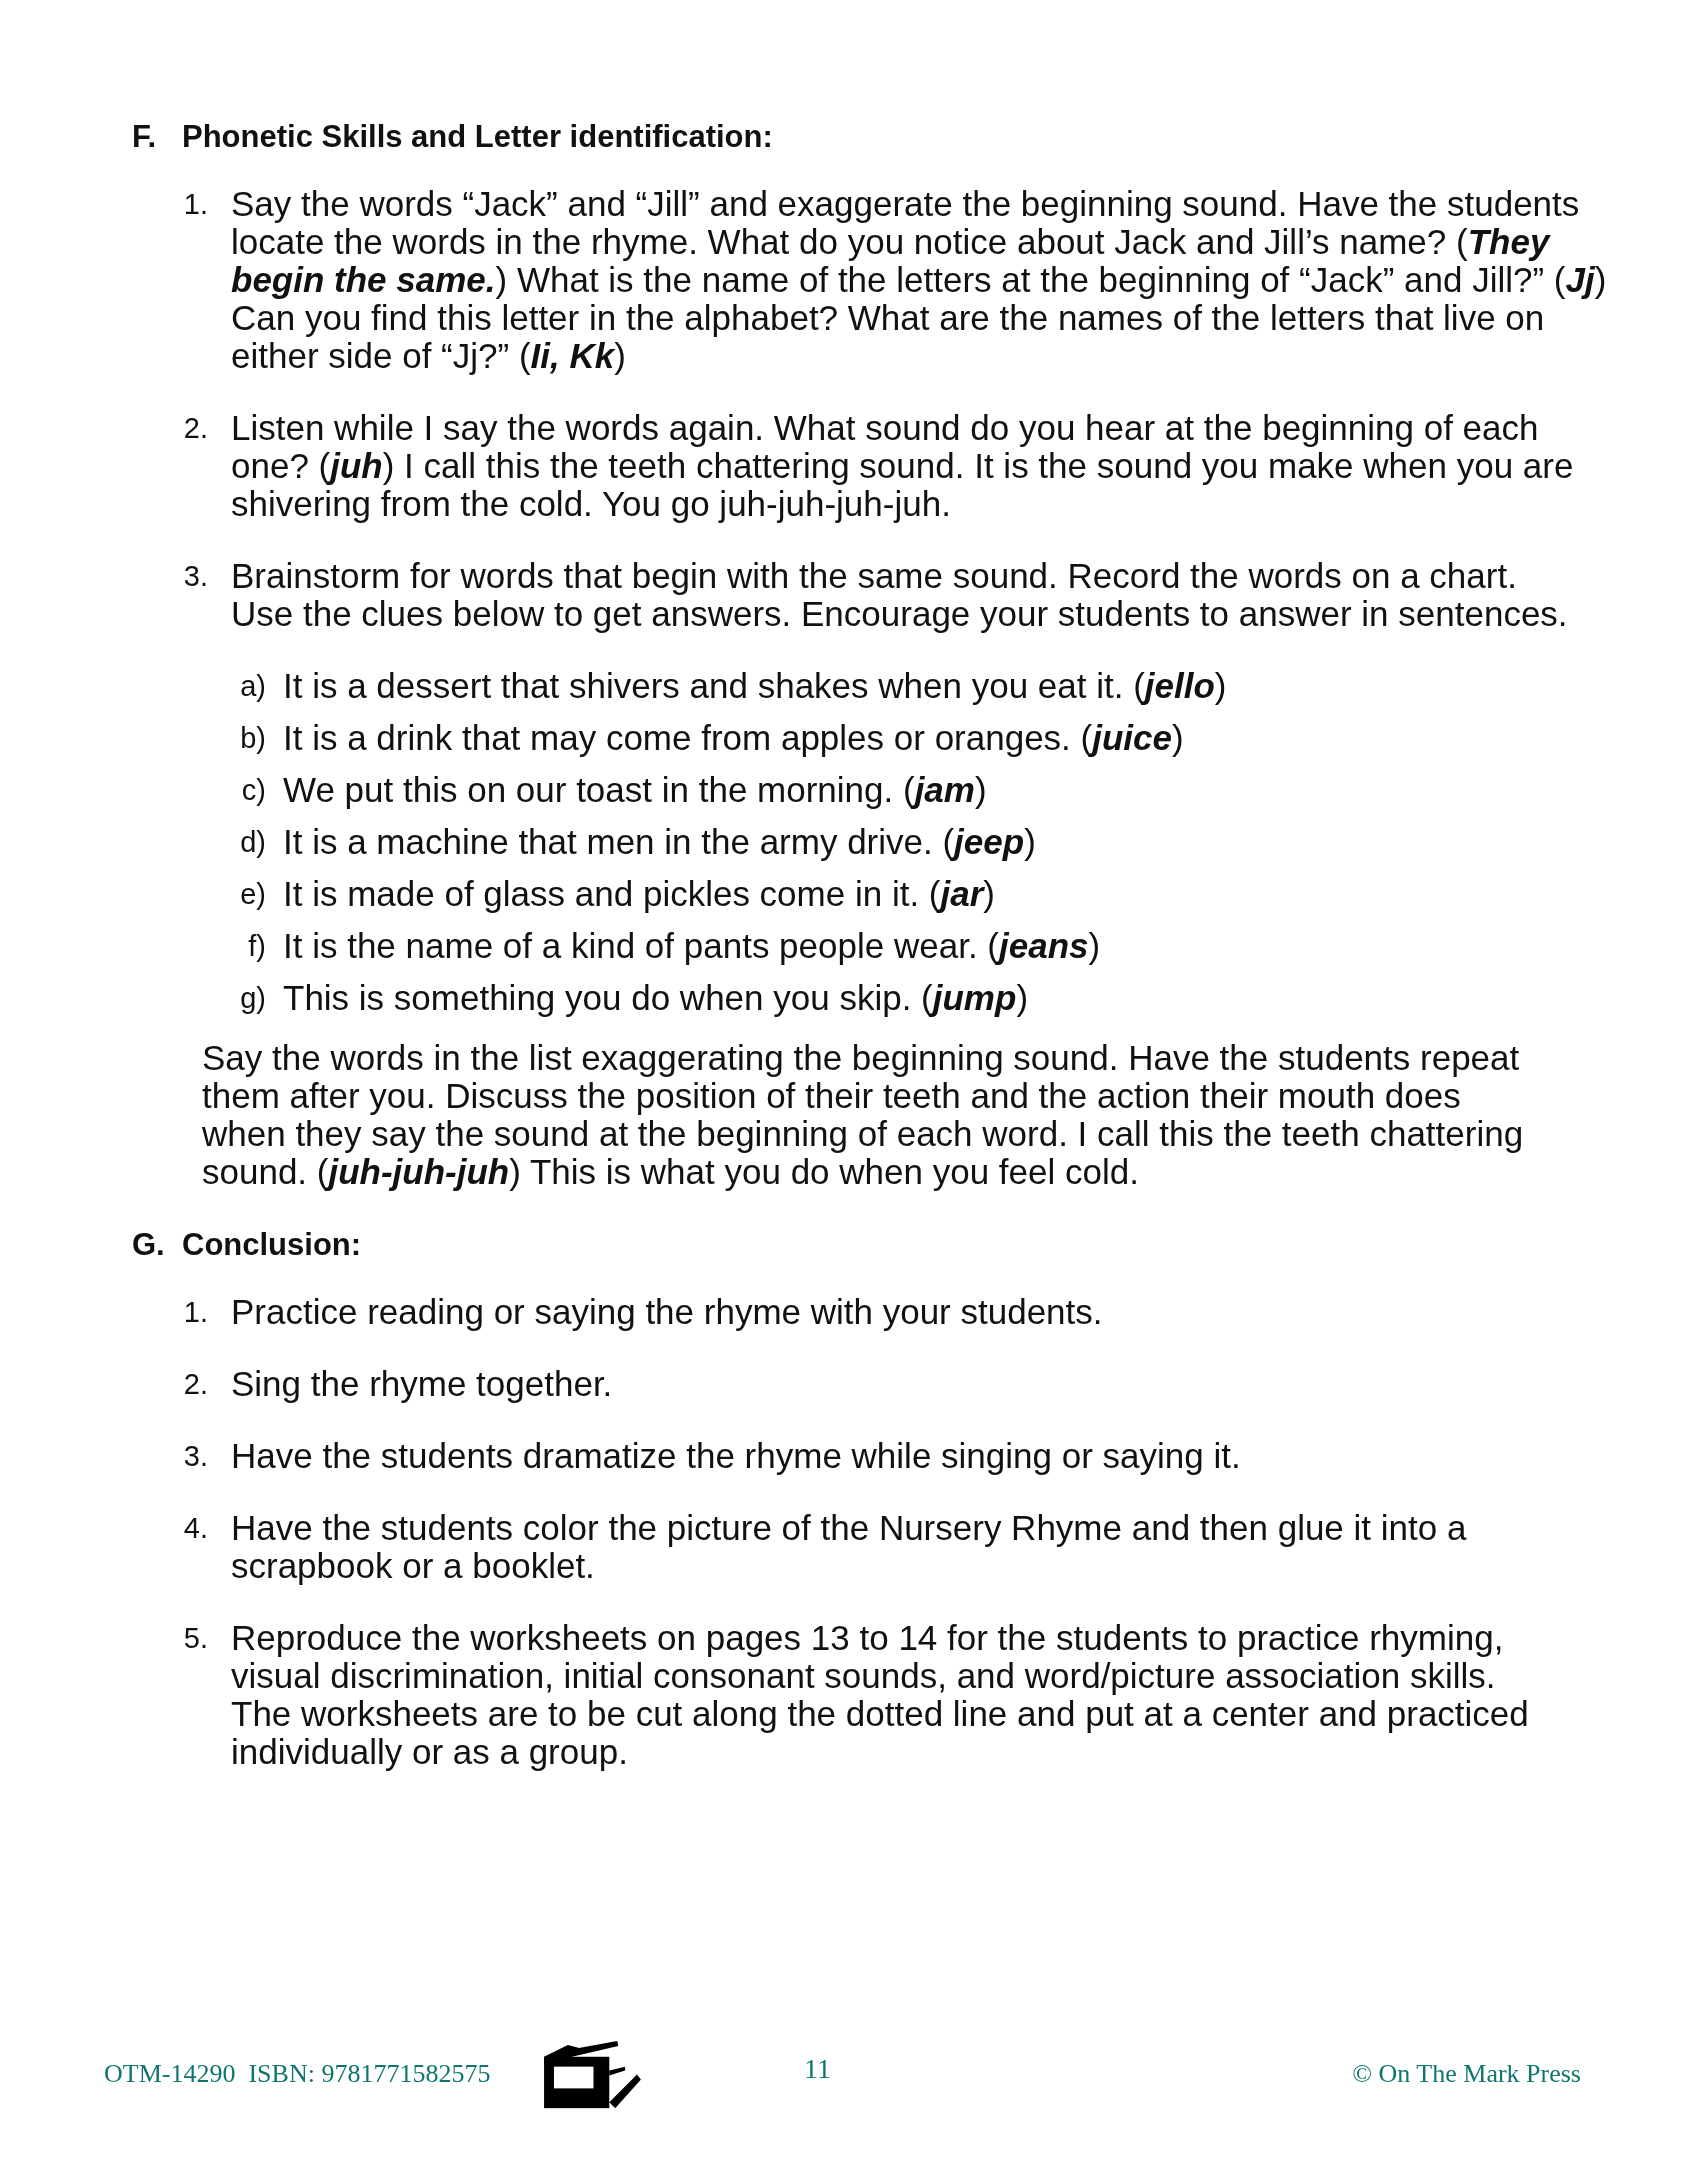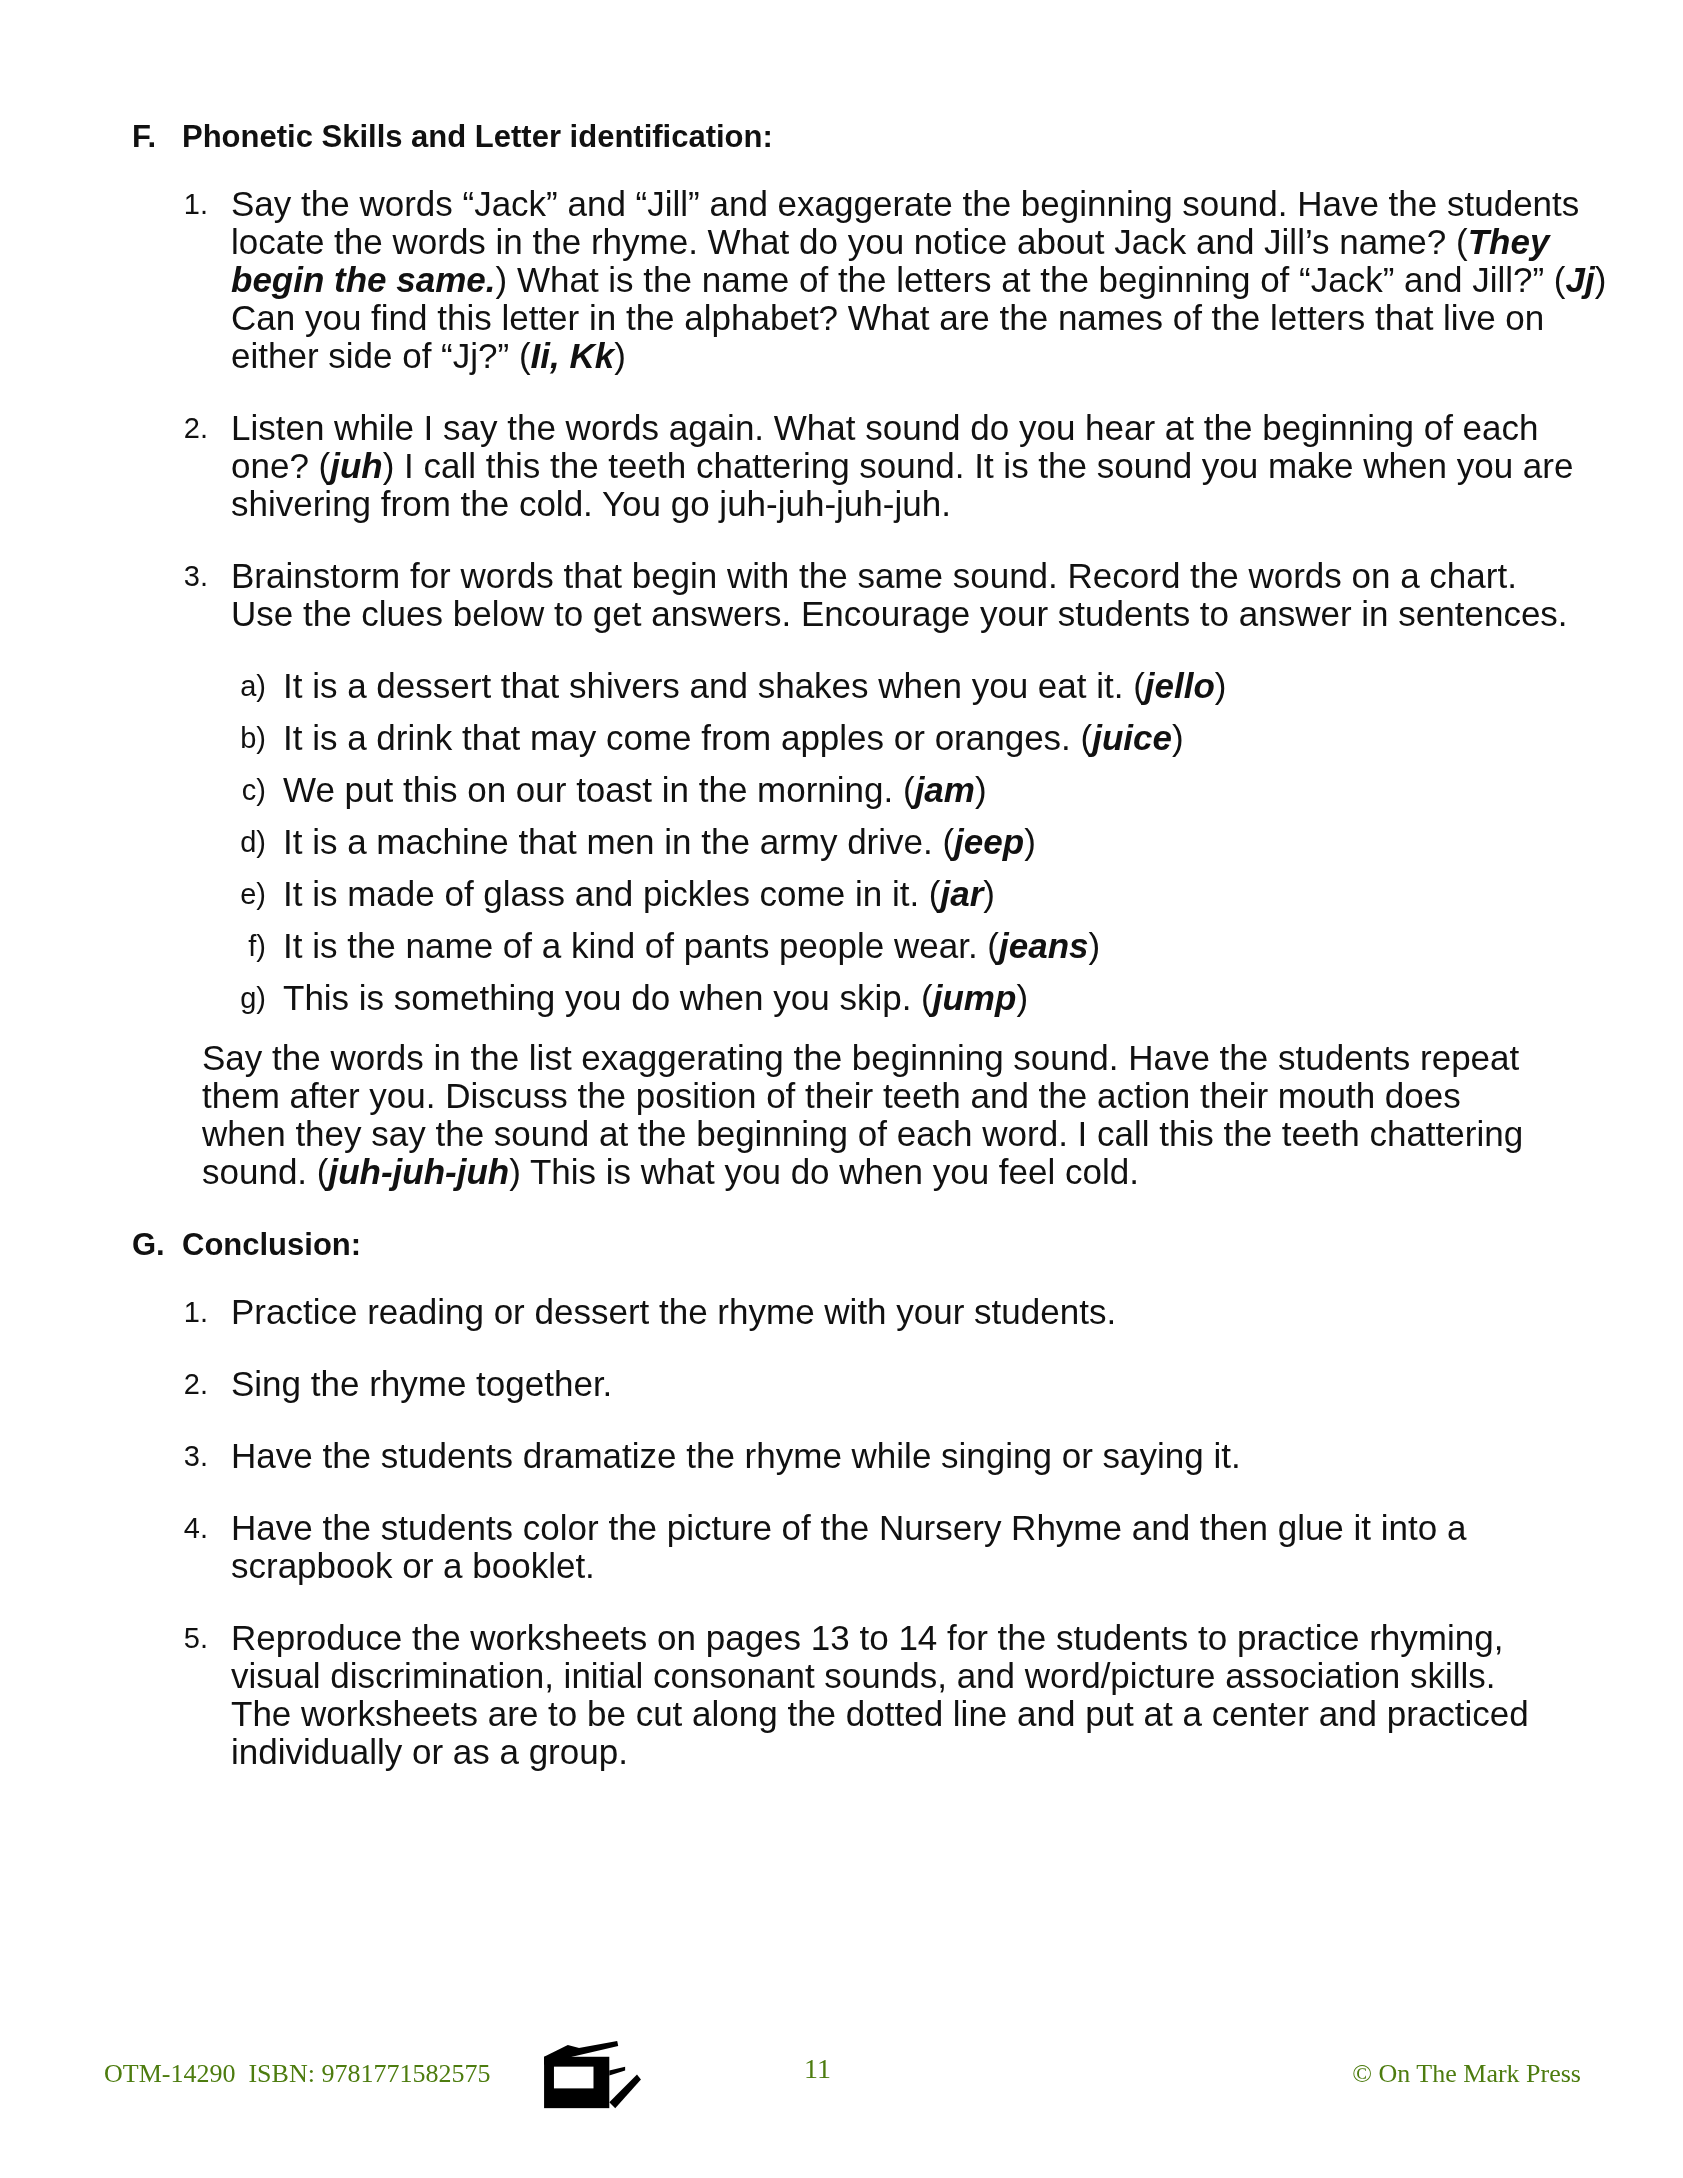--- a/index.html
+++ b/index.html
@@ -56,21 +56,21 @@
     white-space: pre;
   }
   .sub-body { margin-left: 17px; }
   .para { margin-left: 70px; }
   .footer {
     position: absolute;
     left: 0; right: 0;
     top: 2037px;
     height: 99px;
     font-family: "Liberation Serif", serif;
-    color: #4d7c0f;
+    color: #0f766e;
   }
   .footer-left {
     position: absolute;
     left: 104px;
     top: 22px;
     font-size: 26px;
     white-space: pre;
   }
   .footer-logo {
     position: absolute;
@@ -175,21 +175,21 @@
           <div class="line"><span>them after you. Discuss the position of their teeth and the action their mouth does</span></div>
           <div class="line"><span>when they say the sound at the beginning of each word. I call this the teeth chattering</span></div>
           <div class="line"><span>sound. (</span><span class="bi">juh-juh-juh</span><span>) This is what you do when you feel cold.</span></div>
         </div>
       </div>
       <div class="section">
         <div class="heading"><span class="h-letter">G.</span><span>Conclusion:</span></div>
         <div class="block num-row">
           <div class="num-marker">1.</div>
           <div class="num-body">
-            <div class="line"><span>Practice reading or dessert the rhyme with your students.</span></div>
+            <div class="line"><span>Practice reading or saying the rhyme with your students.</span></div>
           </div>
         </div>
         <div class="block num-row">
           <div class="num-marker">2.</div>
           <div class="num-body">
             <div class="line"><span>Sing the rhyme together.</span></div>
           </div>
         </div>
         <div class="block num-row">
           <div class="num-marker">3.</div>

